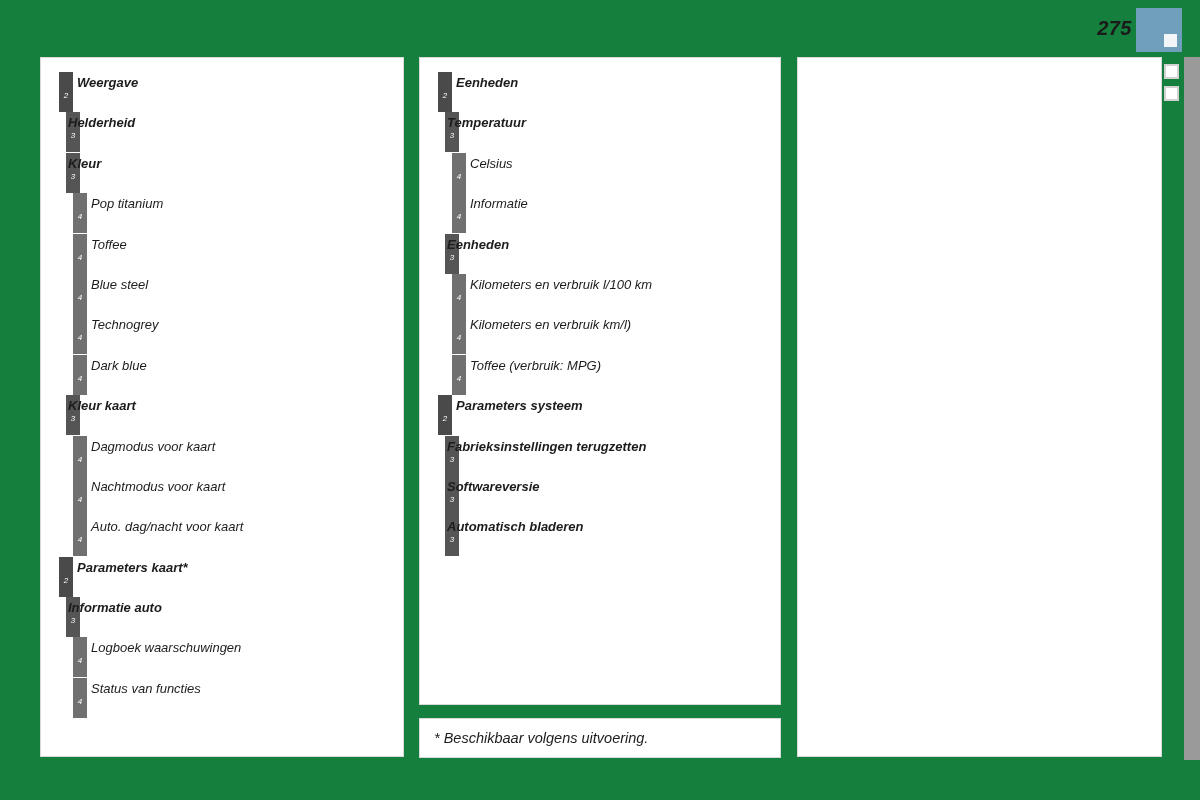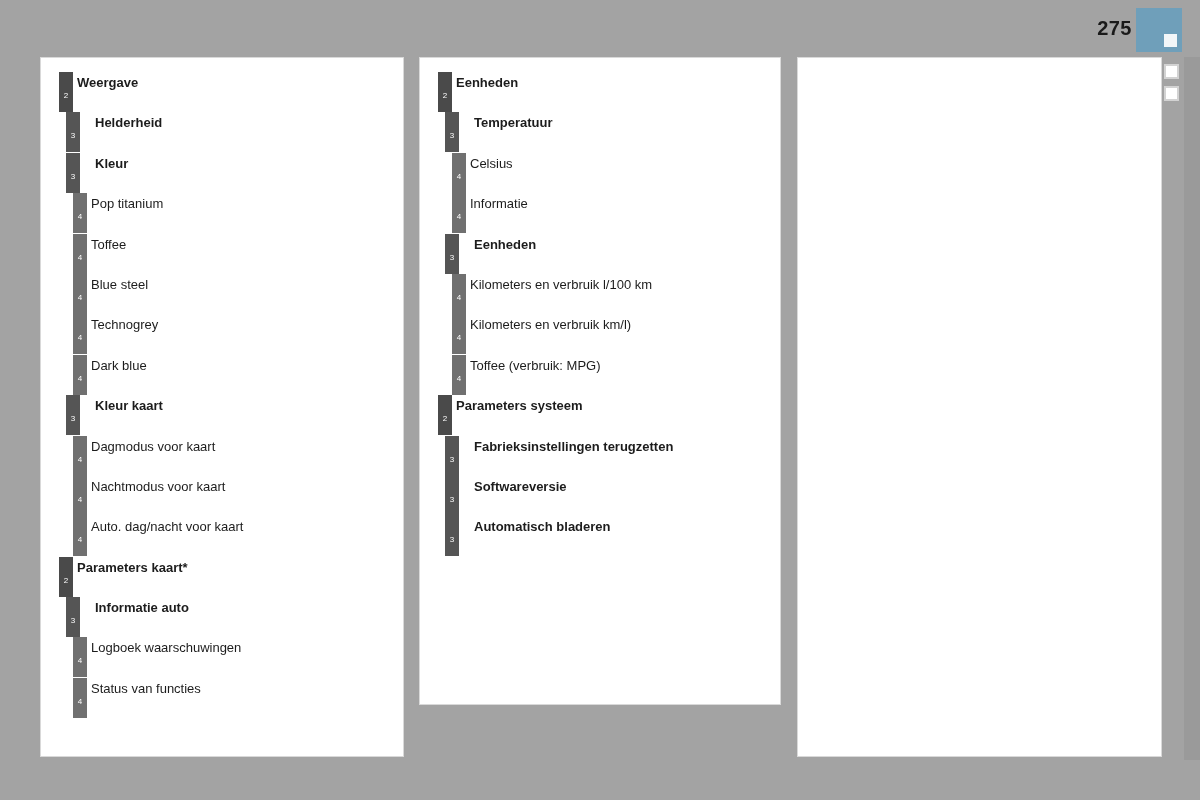--- a/index.html
+++ b/index.html
@@ -6,21 +6,22 @@
   html, body {
     margin: 0; padding: 0;
     width: 1200px; height: 800px;
     background: #ffffff;
     font-family: "Liberation Sans", sans-serif;
     overflow: hidden;
   }
   #page {
     position: relative;
     width: 1200px; height: 800px;
-    background: #a3a3a3;
+    background: #15803d;
+    font-style: italic;
   }
 
   
   .page-number {
     position: absolute;
     right: 68px; top: 18px;
     font-size: 20px;
     font-weight: bold;
     color: #1a1a1a;
     letter-spacing: 0.5px;
@@ -108,21 +109,21 @@
     font-size: 13px;
     color: #1c1c1c;
     white-space: nowrap;
   }
 
   
   .lv2 .level-bar { left: 18px; background: #4a4a4a; }
   .lv2 .toc-label { left: 36px; font-weight: bold; }
   
   .lv3 .level-bar { left: 25px; background: #555555; }
-  .lv3 .toc-label { left: 54px; font-weight: bold; text-align: center; }
+  .lv3 .toc-label { left: 27px; font-weight: bold; text-align: center; }
   
   .lv4 .level-bar { left: 32px; background: #707070; }
   .lv4 .toc-label { left: 50px; font-weight: normal; }
 
   .toc-inner { position: absolute; left: 0; top: 14px; right: 0; }
 </style>
 </head>
 <body>
 
 <div id="page">
@@ -318,14 +319,17 @@
         </div>
       </div>
   </div>
 
   <div class="panel" id="panel-right">
     <div class="toc-inner">
         <div class="toc" id="toc-right"></div>
       </div>
   </div>
 
+  <div class="panel" id="panel-footnote">
+    <div class="footnote-text">* Beschikbaar volgens uitvoering.</div>
+  </div>
 
 </div>
 
 </body></html>

